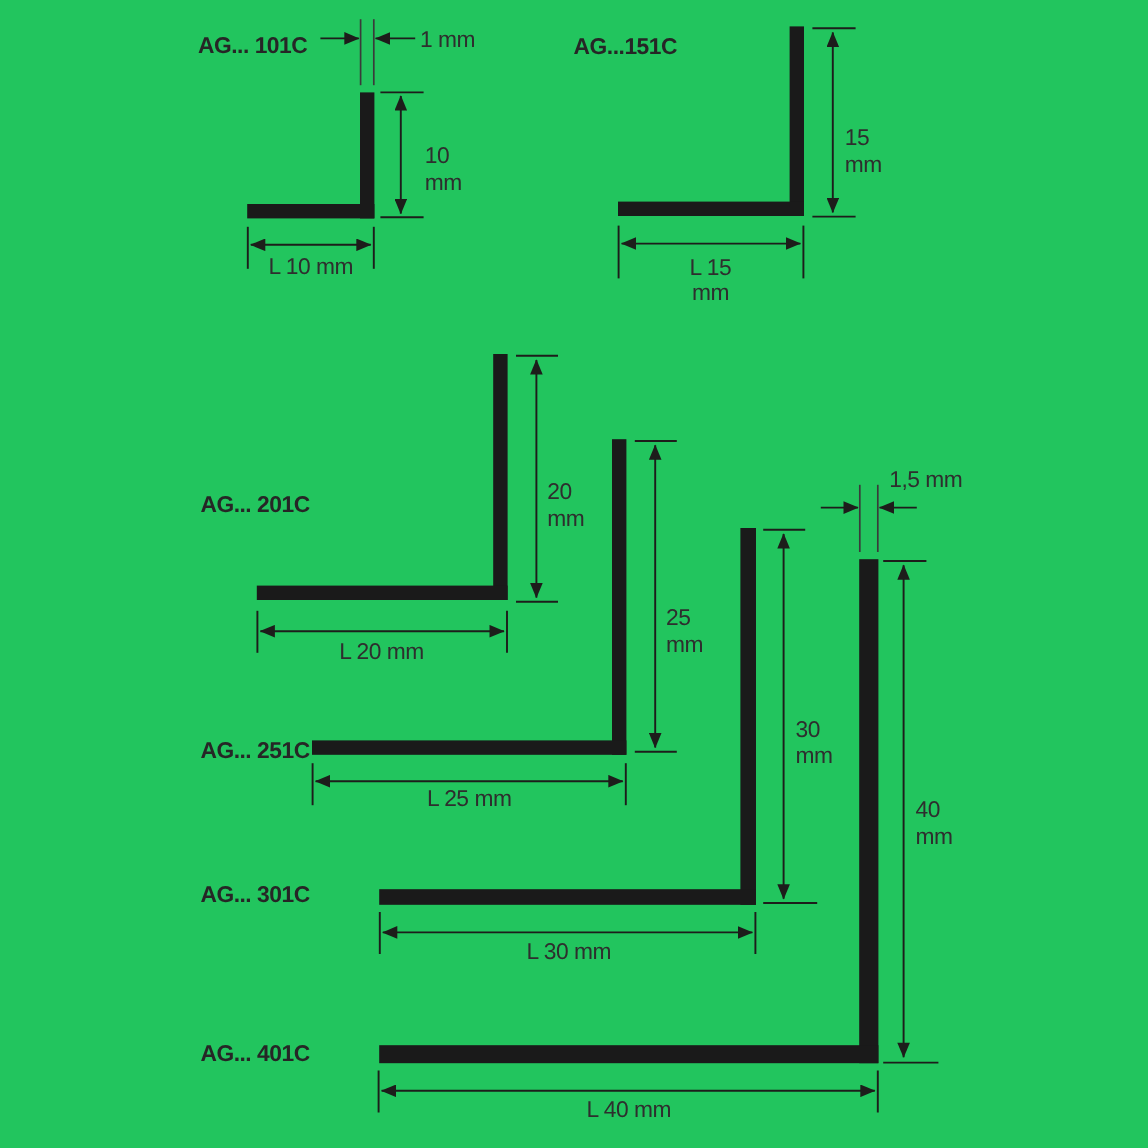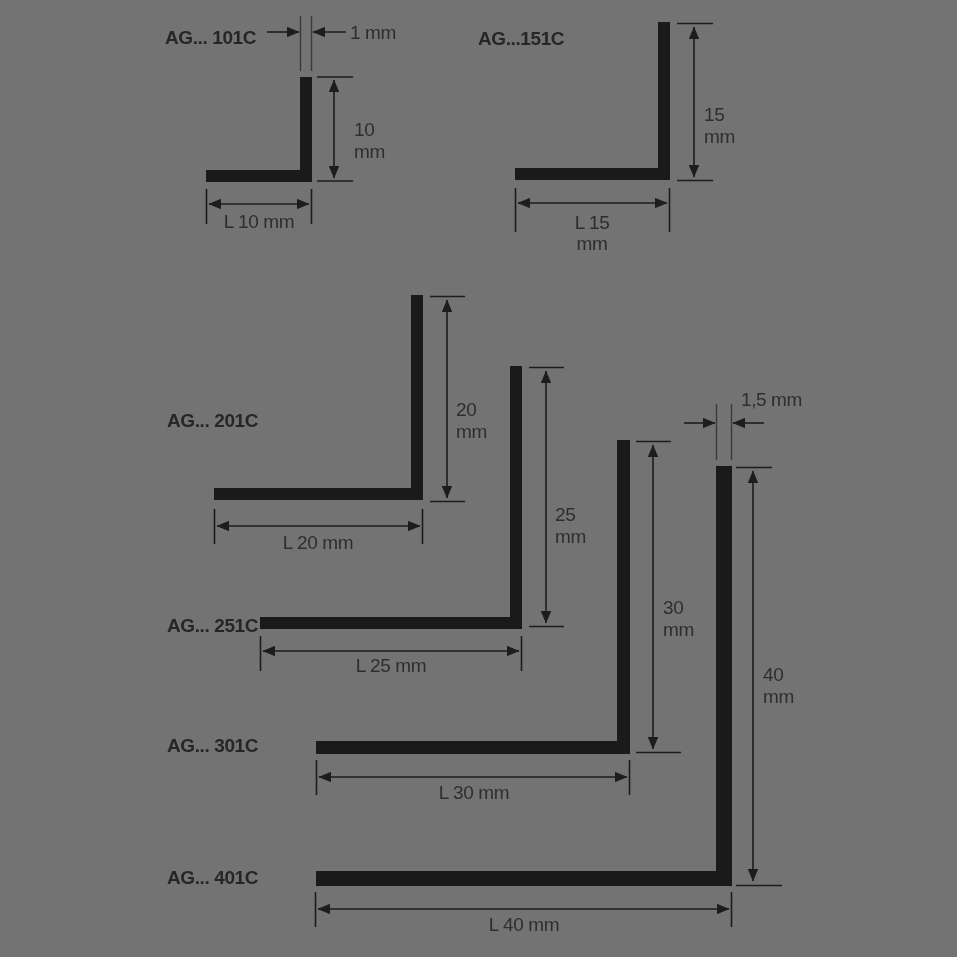--- a/index.html
+++ b/index.html
@@ -1,16 +1,16 @@
 <!DOCTYPE html>
 <html><head>
 <meta charset="utf-8">
 <style>
   html,body{margin:0;padding:0;background:#ffffff;}
-  .canvas{position:relative;width:957px;height:957px;background:#737373;overflow:hidden;}
+  .canvas{position:relative;width:957px;height:957px;background:#22c55e;overflow:hidden;}
   svg{display:block;}
   .bar{fill:#1a1a1a;}
   .dim{stroke:#1d1d1b;stroke-width:1.6;fill:none;}
   .thin{stroke:#3a3a3a;stroke-width:1.4;fill:none;}
   .code{font-family:"Liberation Sans",sans-serif;font-size:19px;font-weight:700;fill:#262626;letter-spacing:-0.4px;}
   .dim-label{font-family:"Liberation Sans",sans-serif;font-size:19px;font-weight:400;fill:#2e2e2e;letter-spacing:-0.4px;}
   .mid{text-anchor:middle;}
 </style>
 </head>
 <body>

